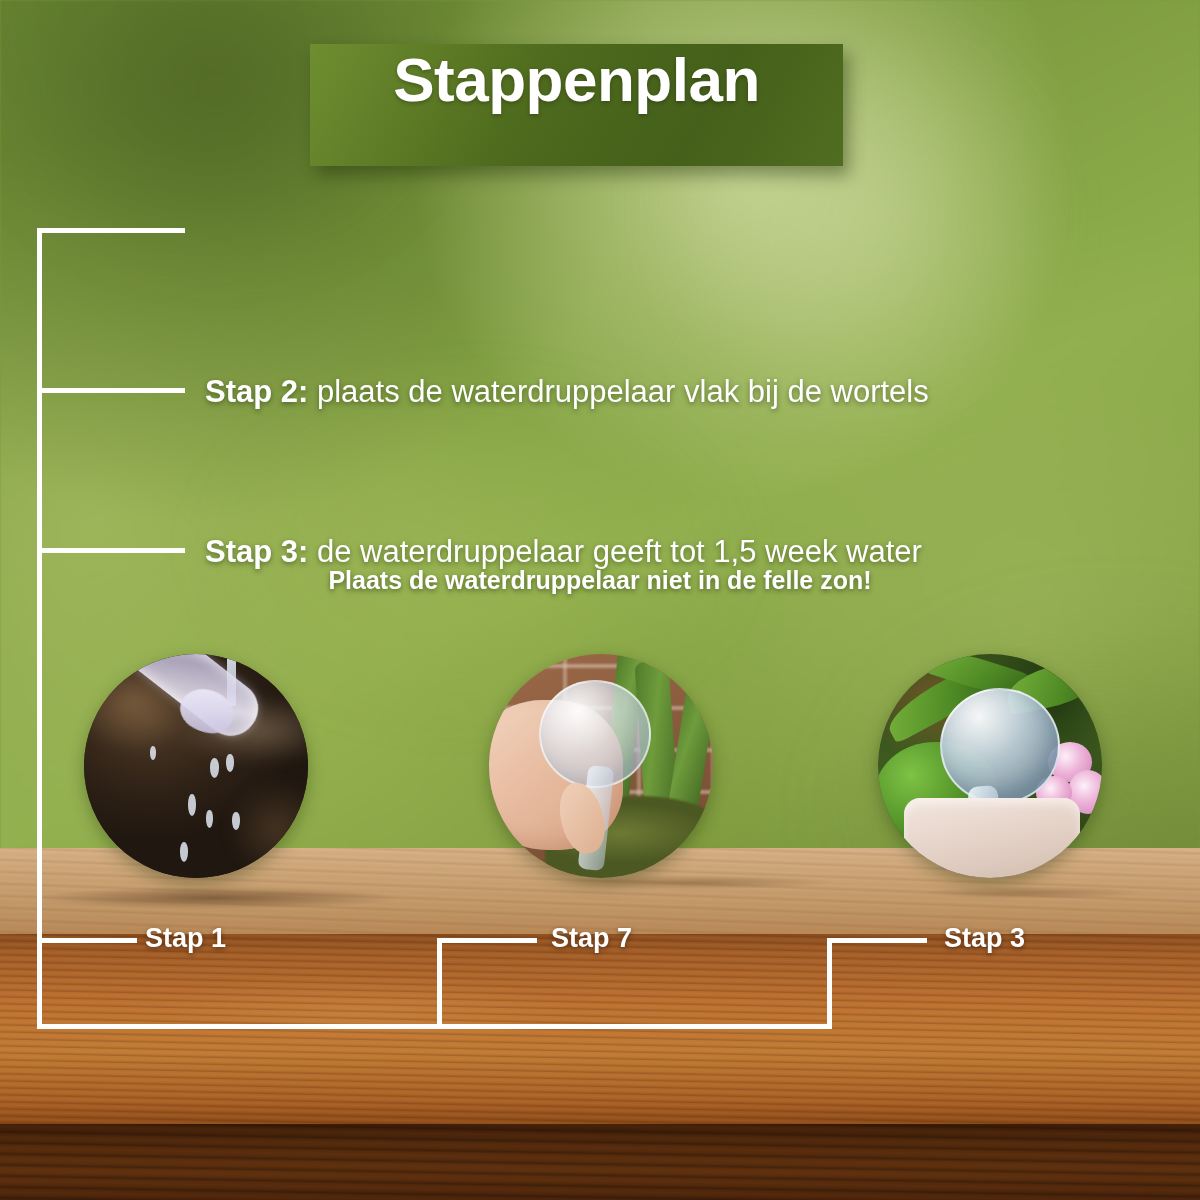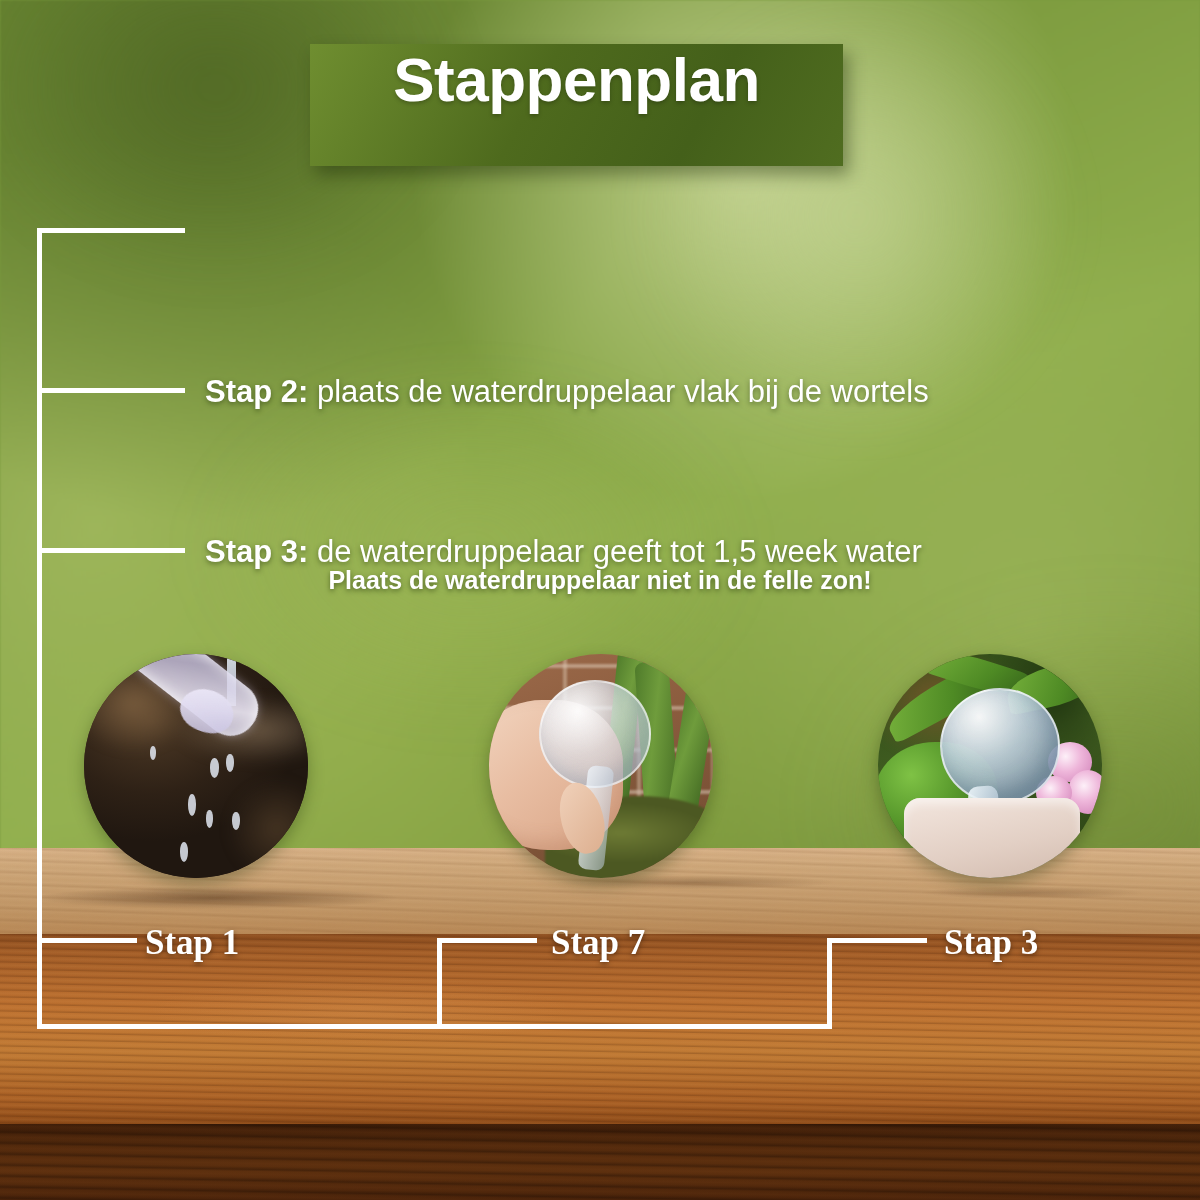--- a/index.html
+++ b/index.html
@@ -337,25 +337,24 @@
   .petal {
     position: absolute;
     border-radius: 50%;
     background: radial-gradient(circle at 40% 36%, #fdf0f8 0%, #eeb6da 42%, #cf7fb6 100%);
   }
 
   
   .cap {
     position: absolute;
     color: #ffffff;
-    font-size: 35px;
+    font-size: 27px;
     font-weight: bold;
     text-shadow: 0 2px 5px rgba(40,20,6,0.55);
     white-space: nowrap;
-    font-family: Liberation Serif, serif;
   }
 </style>
 </head>
 <body>
 
 <div id="canvas">
 
   <div class="bg-base"></div>
   <div class="bg-soft"></div>
 

